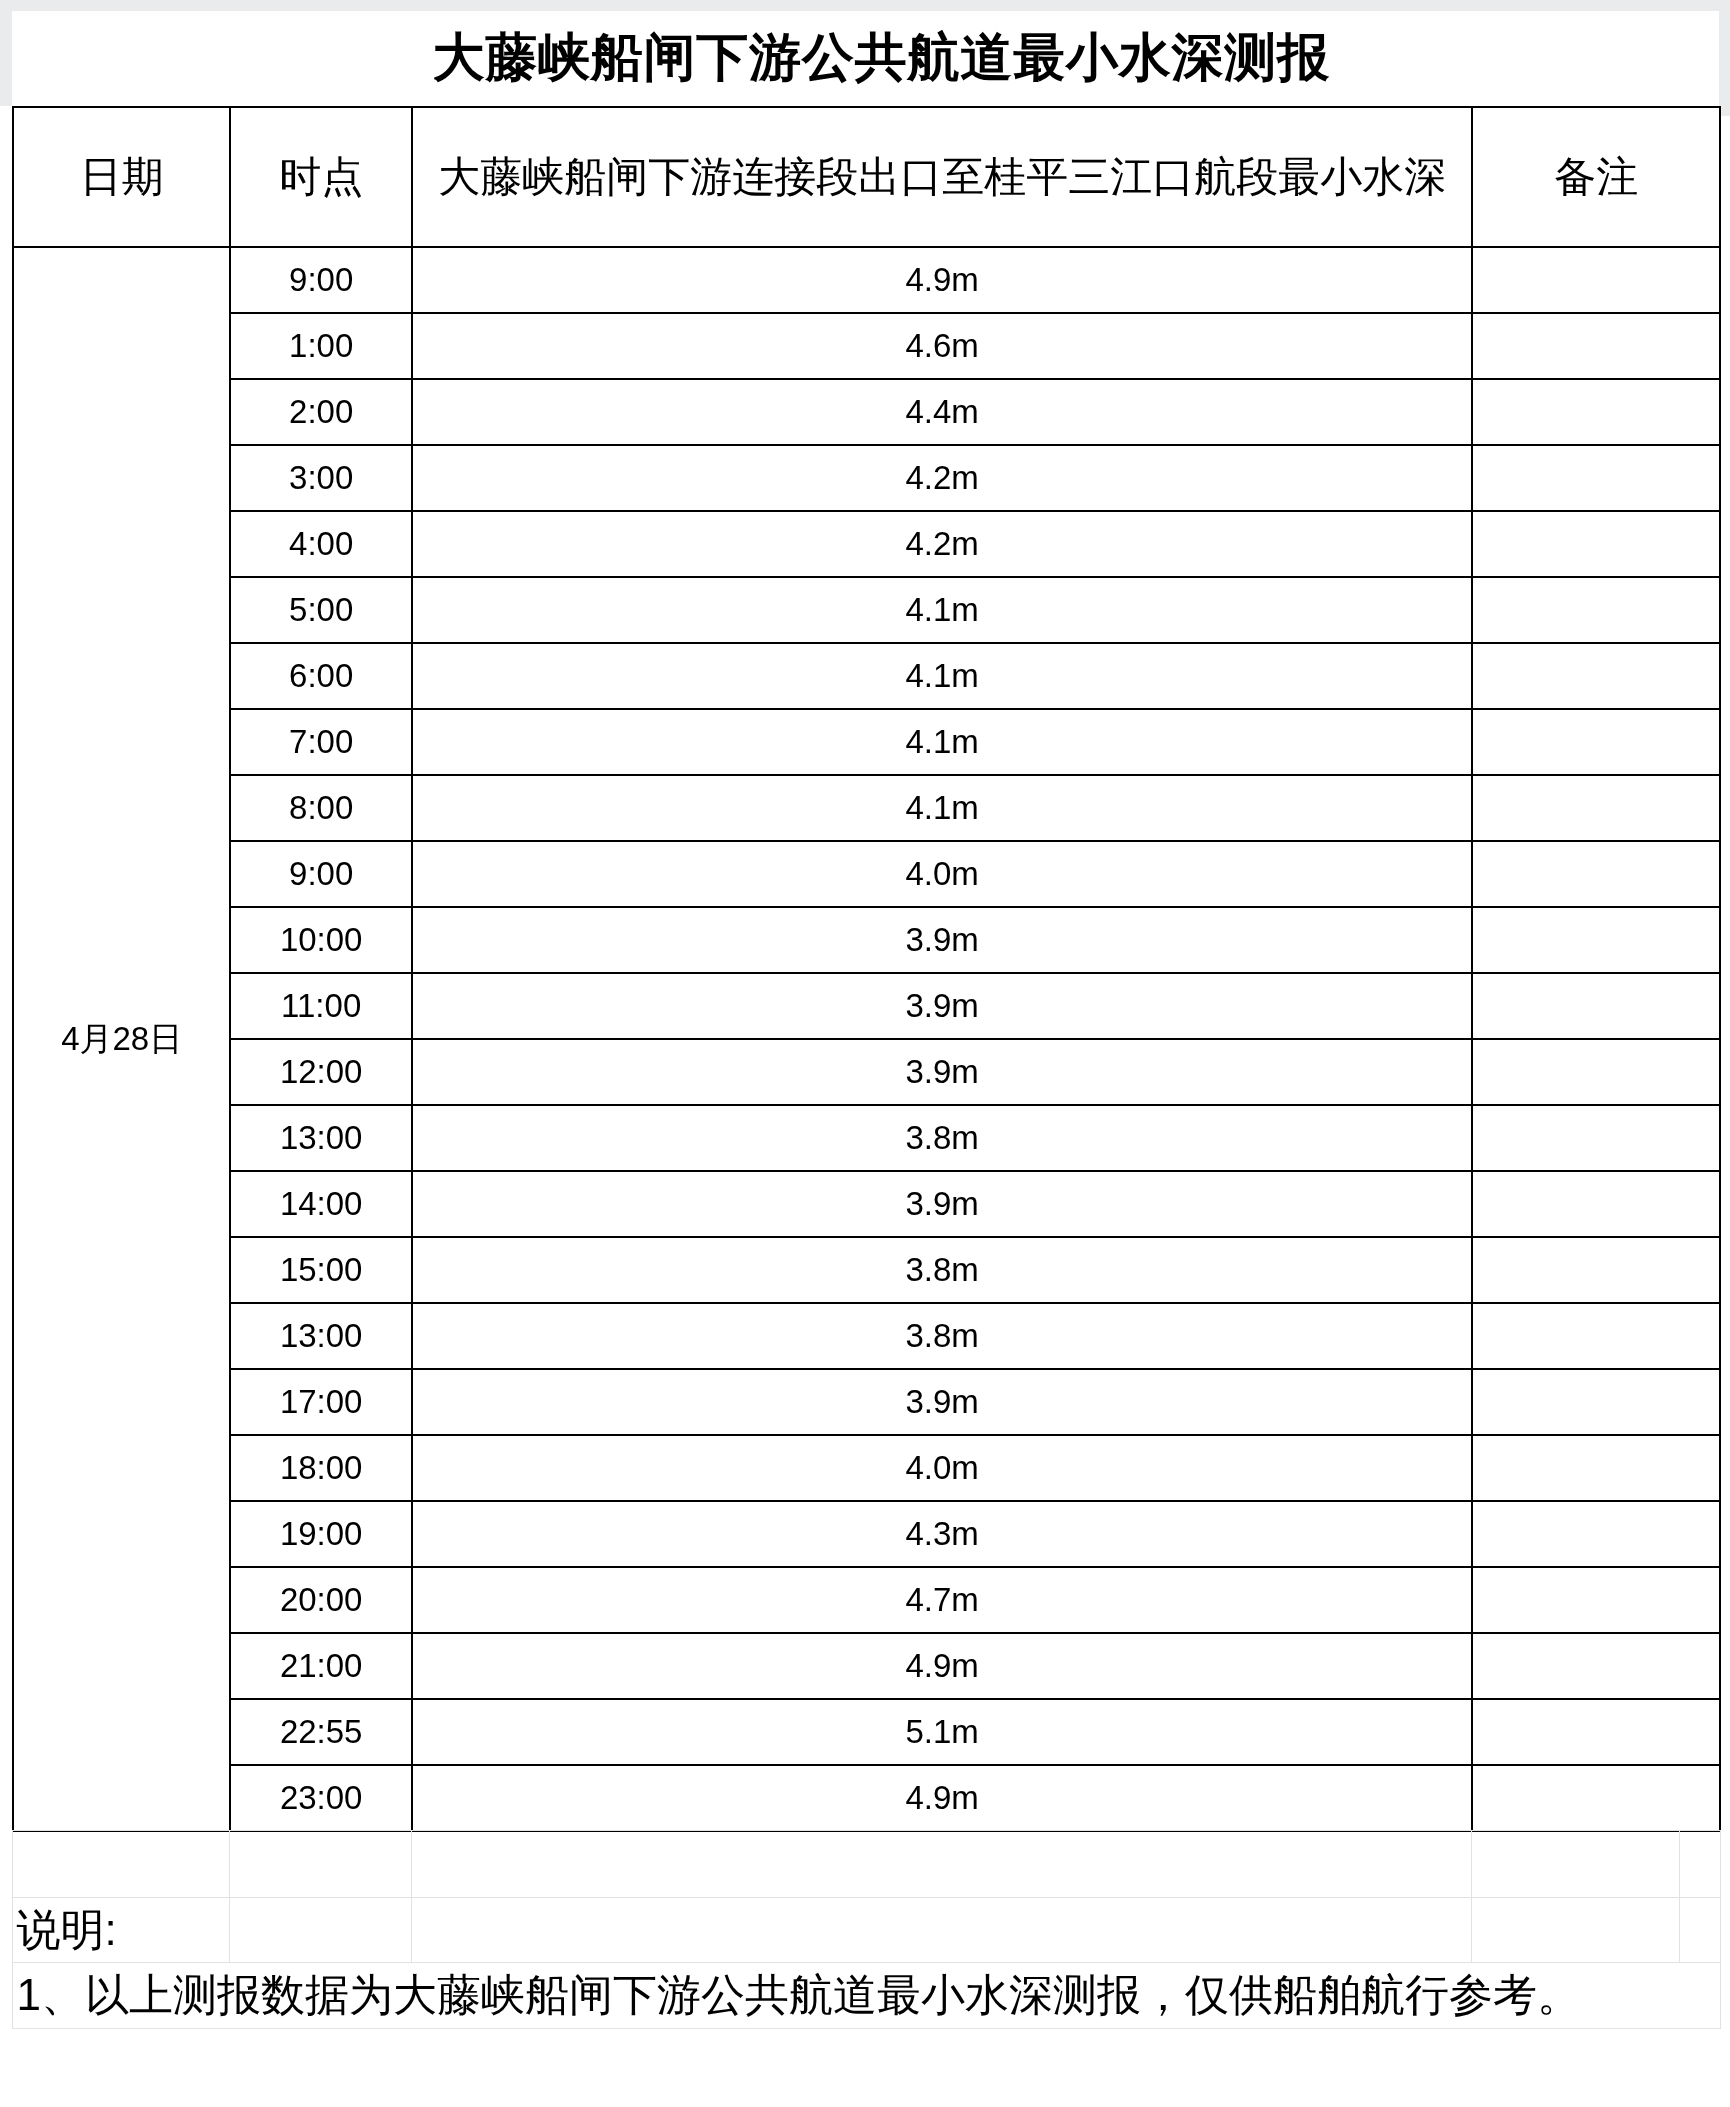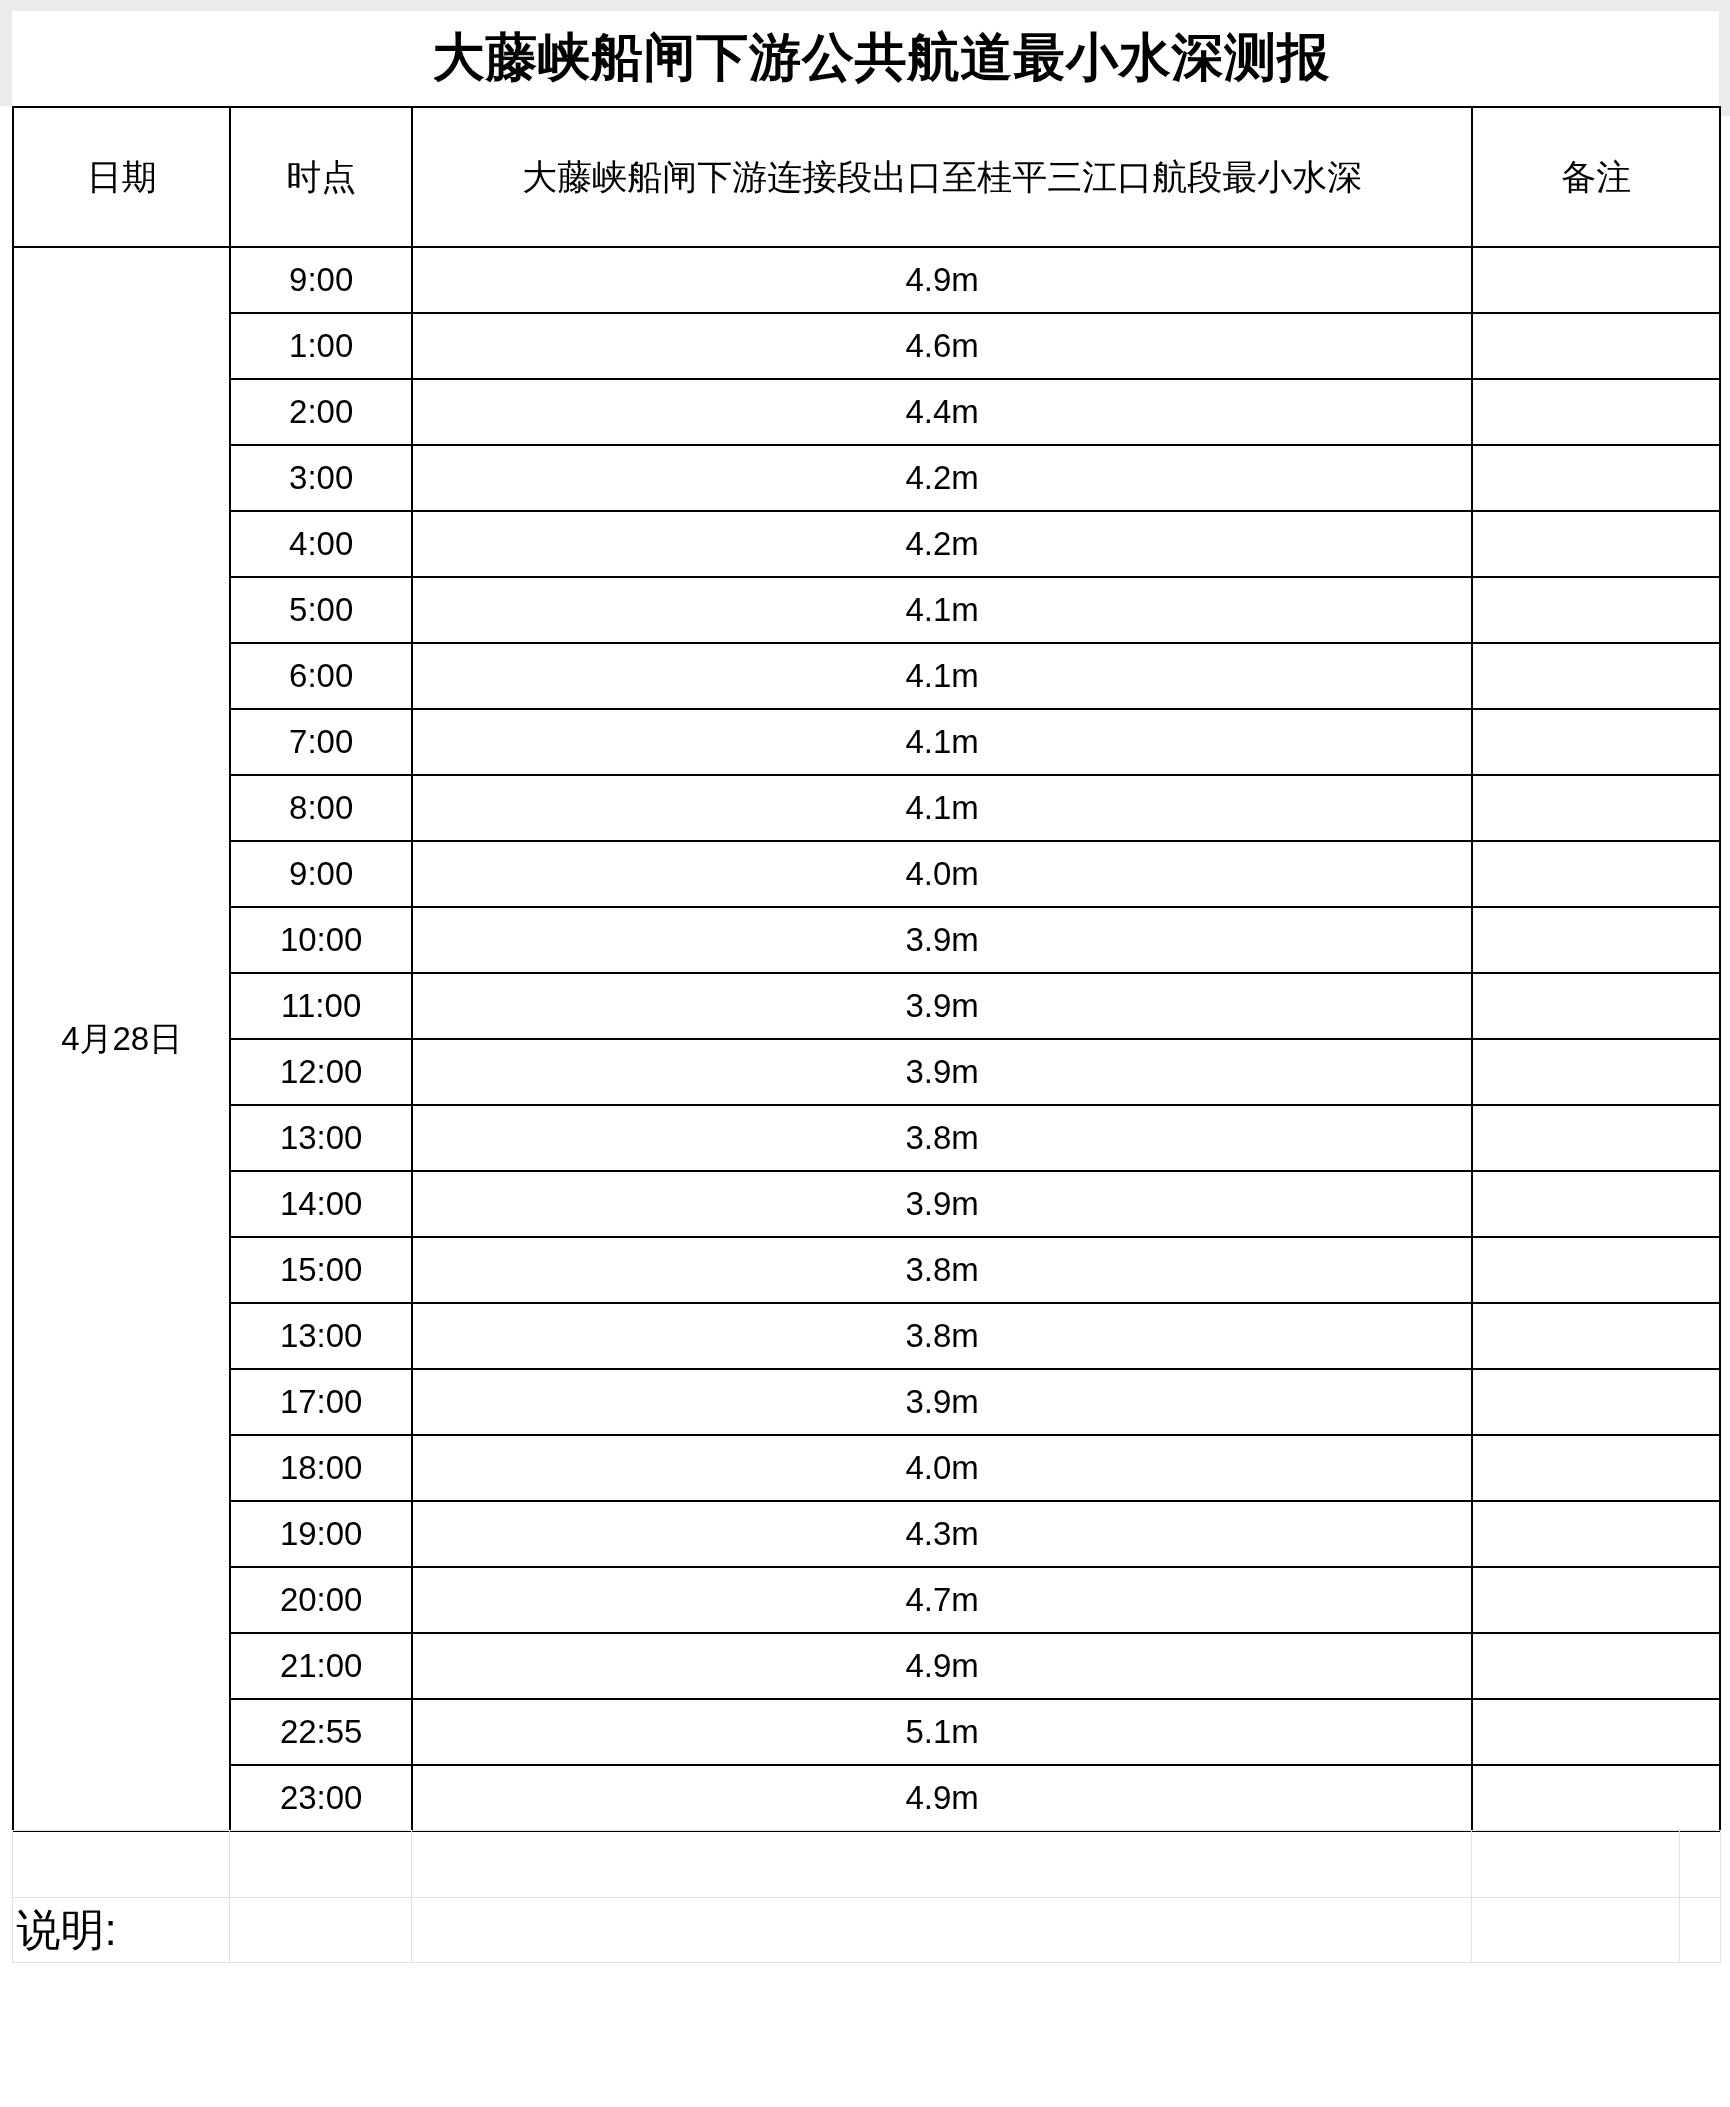--- a/index.html
+++ b/index.html
@@ -33,21 +33,21 @@
   
   #main-table-wrap { left: 12.2px; top: 106px; }
   table { border-collapse: collapse; table-layout: fixed; }
   #main-table { width: 1706px; }
   #main-table th, #main-table td {
     border: 2.4px solid #000000;
     text-align: center; vertical-align: middle;
     padding: 0; overflow: hidden; white-space: nowrap;
   }
   #main-table th {
-    font-weight: normal; font-size: 35px; height: 138px; border-radius: 24px;
+    font-weight: normal; font-size: 42px; height: 138px; border-radius: 24px;
   }
   #main-table td { font-size: 33px; }
   #main-table tbody tr { height: 66px; }
 
   
   #grid-table-wrap { left: 12.2px; top: 1830px; }
   #grid-table { width: 1706px; }
   #grid-table td {
     border: 0.8px solid #dfe3e5;
     padding: 0; vertical-align: middle;
@@ -228,16 +228,19 @@
         <td></td>
         <td></td>
       </tr>
       <tr class="row-label">
         <td class="text-cell">说明:</td>
         <td></td>
         <td></td>
         <td></td>
         <td></td>
       </tr>
+      <tr class="row-note">
+        <td class="text-cell" colspan="5">1、以上测报数据为大藤峡船闸下游公共航道最小水深测报，仅供船舶航行参考。</td>
+      </tr>
     </tbody>
   </table>
 </div>
 
 
 </body></html>

